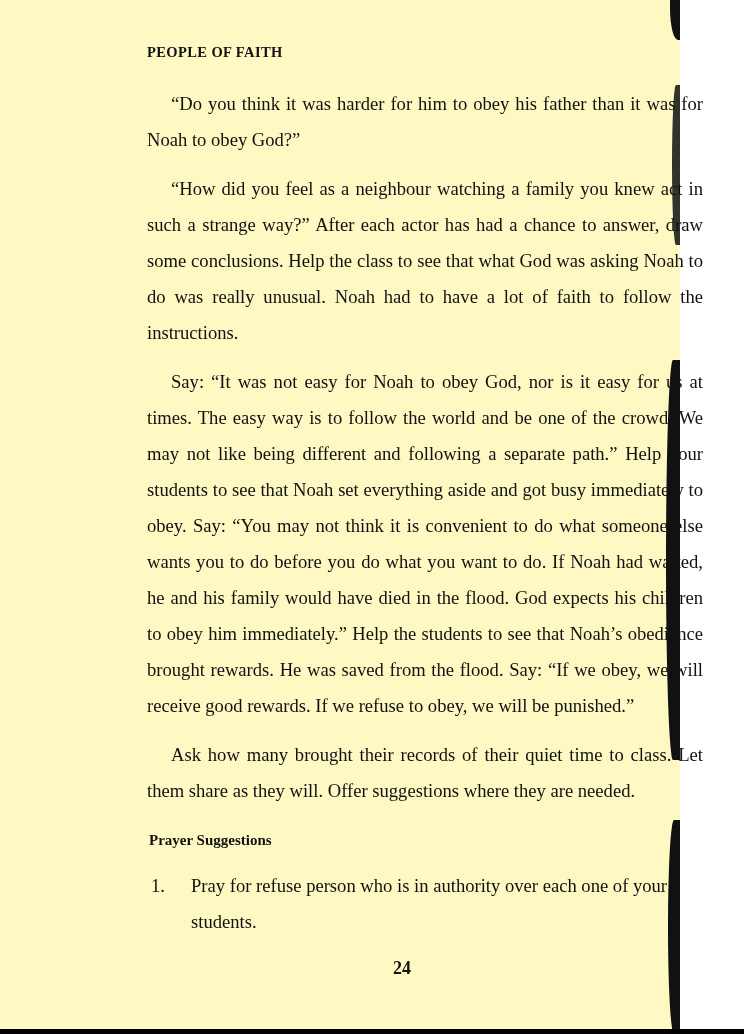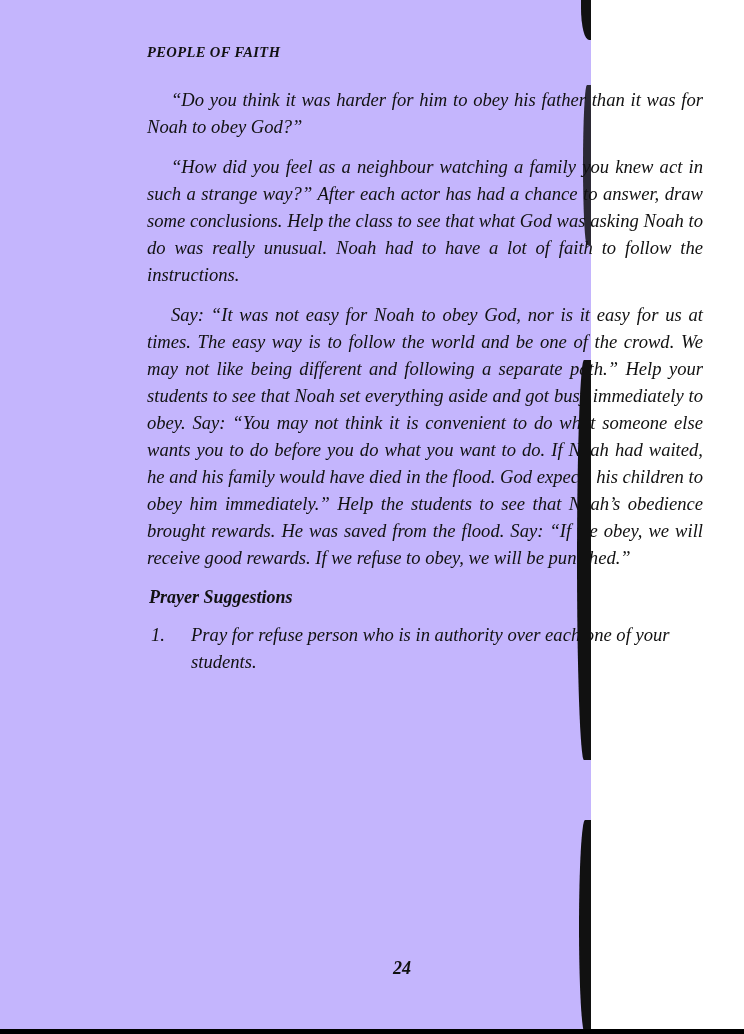--- a/index.html
+++ b/index.html
@@ -12,49 +12,48 @@
       height: 1034px;
       position: relative;
       overflow: hidden;
       font-family: "Liberation Serif", "DejaVu Serif", serif;
       color: #111111;
     }
     .page {
       position: absolute;
       left: 0;
       top: 0;
-      width: 591px;
+      width: 680px;
       height: 1034px;
-      background: #c4b5fd;
-      font-style: italic;
+      background: #fef9c3;
     }
     .running-head {
       position: absolute;
       left: 147px;
       top: 44px;
       font-size: 14.5px;
       font-weight: bold;
       letter-spacing: 0.4px;
     }
     .content {
       position: absolute;
       left: 147px;
       top: 86px;
       width: 556px;
       font-size: 18.6px;
-      line-height: 27px;
+      line-height: 36px;
     }
     .content p {
       margin: 0 0 13px 0;
       text-indent: 24px;
       text-align: justify;
     }
     .subhead {
       font-weight: bold;
-      font-size: 18px;
+      font-size: 15px;
       margin: 3px 0 10px 2px;
     }
     .list-item {
       display: flex;
       text-align: left;
     }
     .list-num {
       width: 40px;
       flex: 0 0 40px;
       padding-left: 4px;
@@ -94,20 +93,21 @@
 </head>
 <body>
 
 <div class="page">
   <div class="running-head">PEOPLE OF FAITH</div>
 
   <div class="content">
     <p>“Do you think it was harder for him to obey his father than it was for Noah to obey God?”</p>
     <p>“How did you feel as a neighbour watching a family you knew act in such a strange way?” After each actor has had a chance to answer, draw some conclusions. Help the class to see that what God was asking Noah to do was really unusual. Noah had to have a lot of faith to follow the instructions.</p>
     <p>Say: “It was not easy for Noah to obey God, nor is it easy for us at times. The easy way is to follow the world and be one of the crowd. We may not like being different and following a separate path.” Help your students to see that Noah set everything aside and got busy immediately to obey. Say: “You may not think it is convenient to do what someone else wants you to do before you do what you want to do. If Noah had waited, he and his family would have died in the flood. God expects his children to obey him immediately.” Help the students to see that Noah’s obedience brought rewards. He was saved from the flood. Say: “If we obey, we will receive good rewards. If we refuse to obey, we will be punished.”</p>
+    <p>Ask how many brought their records of their quiet time to class. Let them share as they will. Offer suggestions where they are needed.</p>
 
     <div class="subhead">Prayer Suggestions</div>
 
     <div class="list-item">
       <span class="list-num">1.</span>
       <span class="list-text">Pray for refuse person who is in authority over each one of your students.</span>
     </div>
   </div>
 
   <div class="page-number">24</div>

